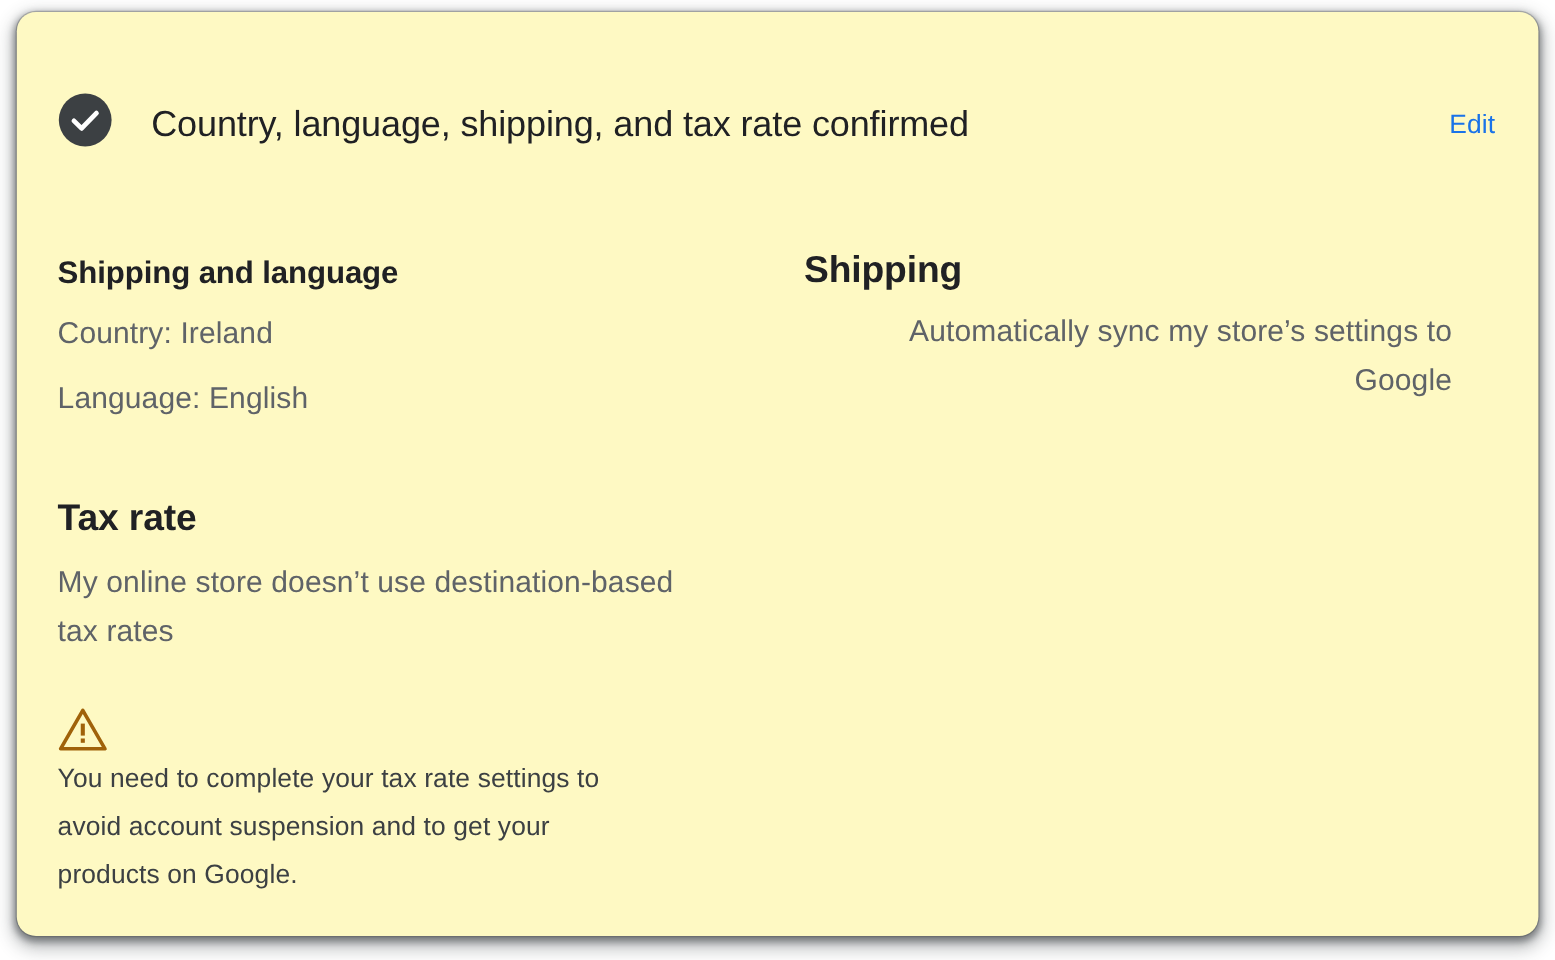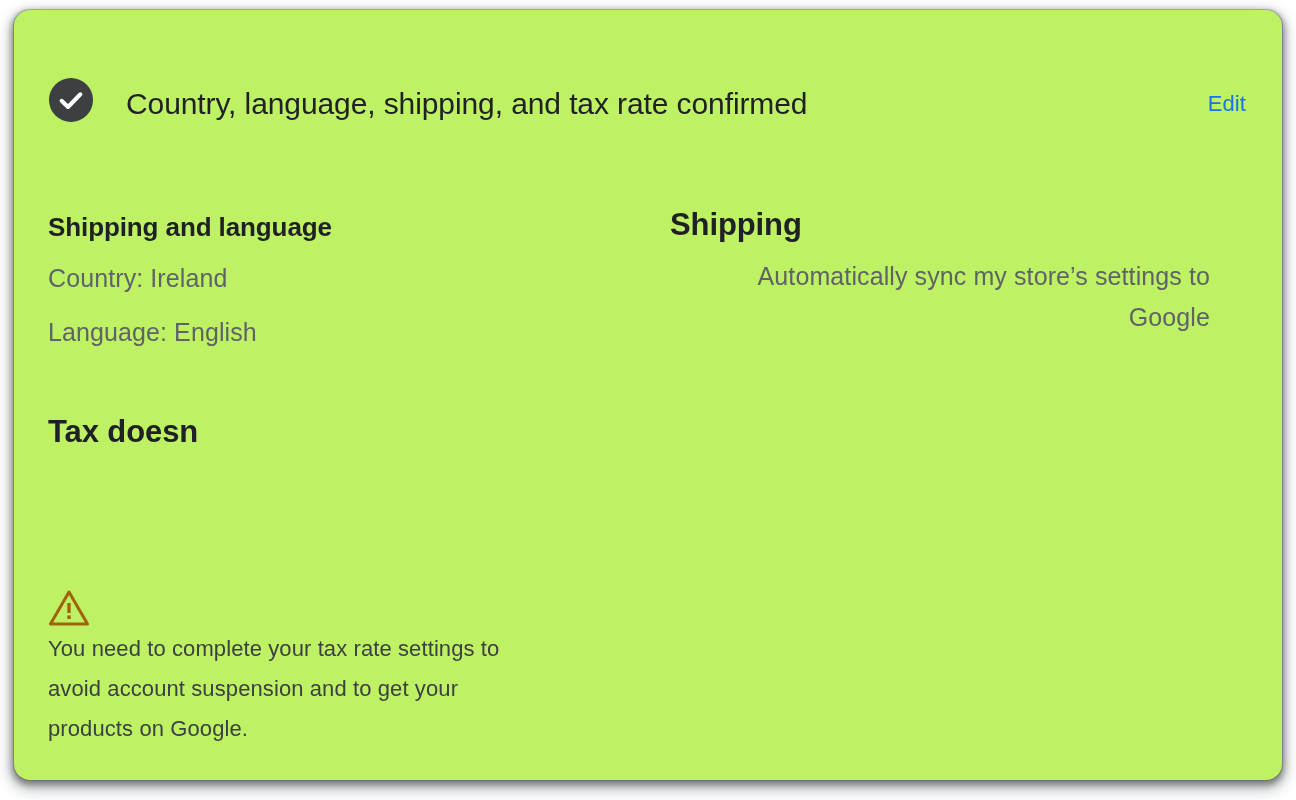--- a/index.html
+++ b/index.html
@@ -22,21 +22,21 @@
     background: #ffffff;
   }
 
   
   .card {
     position: absolute;
     left: 14px;
     top: 10px;
     width: 1268px;
     height: 770px;
-    background: #bef264;
+    background: #fef9c3;
     border-radius: 16px;
     box-sizing: border-box;
     box-shadow:
       0 0 0 1px rgba(60,64,67,0.28),
       0 3px 6px 2px rgba(60,64,67,0.55),
       0 6px 14px 4px rgba(60,64,67,0.32);
   }
 
   
   .card-header {
@@ -192,21 +192,22 @@
 
       <div class="col-left">
 
         <div class="block-country">
           <h2 class="section-heading">Shipping and language</h2>
           <p class="section-body">Country: Ireland</p>
           <p class="section-body">Language: English</p>
         </div>
 
         <div class="block-tax">
-          <h2 class="section-heading small">Tax doesn</h2>
+          <h2 class="section-heading small">Tax rate</h2>
+          <p class="section-body wrap">My online store doesn’t use destination-based tax rates</p>
         </div>
 
         <div class="warning">
           <span class="warning-icon">
             <svg width="42" height="42" viewBox="0 0 42 42" aria-hidden="true">
               <path d="M21 5 L39.5 37 L2.5 37 Z" fill="none" stroke="#a0620a" stroke-width="3" stroke-linejoin="round"></path>
               <rect x="19.3" y="16" width="3.4" height="10" fill="#a0620a"></rect>
               <rect x="19.3" y="28.4" width="3.4" height="3.6" fill="#a0620a"></rect>
             </svg>
           </span>

